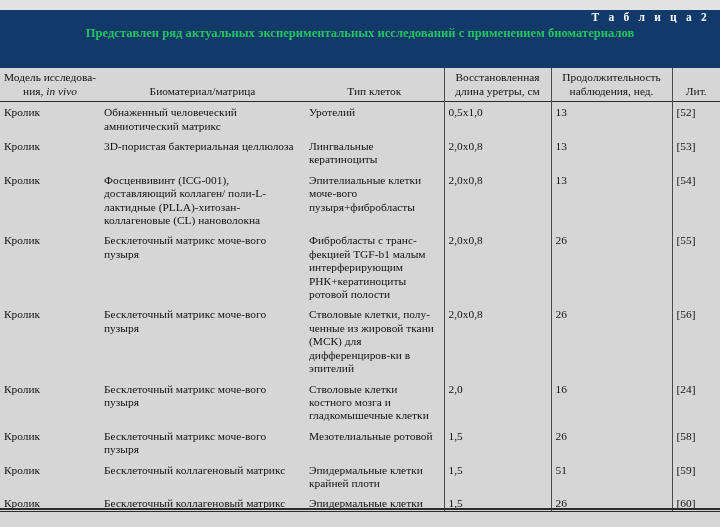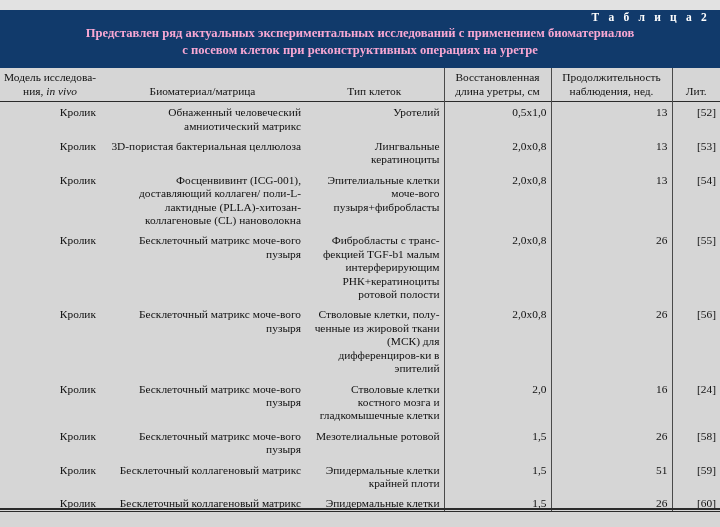--- a/index.html
+++ b/index.html
@@ -47,21 +47,21 @@
     white-space: nowrap;
   }
   .caption-lines {
     position: absolute;
     top: 15px;
     left: 0; right: 0;
     text-align: center;
     font-size: 12.6px;
     font-weight: bold;
     line-height: 17px;
-    color: #f9a8d4;
+    color: #22c55e;
     padding: 0 14px;
   }
   .caption-lines div { white-space: nowrap; }
 
   
   .grid {
     position: absolute;
     top: 68px; left: 0;
     width: 720px;
     height: 459px;
@@ -87,21 +87,21 @@
     text-align: center;
     vertical-align: bottom;
     padding: 3px 3px 3px 3px;
     line-height: 13.6px;
     border-bottom: 1.6px solid #2b2b2b;
     background: #d6d6d6;
   }
   thead th.sep { border-left: 1px solid #4a4a4a; }
 
   tbody td {
-    text-align: right;
+    text-align: left;
     vertical-align: top;
     padding: 4px 4px 3px 4px;
     line-height: 13.4px;
     background: #d6d6d6;
   }
   tbody td.sep { border-left: 1px solid #4a4a4a; margin-top: 44px; }
   tbody tr:last-child td { padding-bottom: 5px; }
 
   .ital { font-style: italic; }
 
@@ -137,21 +137,20 @@
 <body>
 
 <div id="page">
 
   <div class="top-strip"></div>
 
   <div class="caption-band">
     <div class="table-number">Т а б л и ц а  2</div>
     <div class="caption-lines">
       <div>Представлен ряд актуальных экспериментальных исследований с применением биоматериалов</div>
-      <div>с посевом клеток при реконструктивных операциях на уретре</div>
     </div>
   </div>
 
   <div class="grid">
     <table>
       <colgroup>
         <col class="c-model">
           <col class="c-bio">
           <col class="c-cell">
         <col class="c-len">

